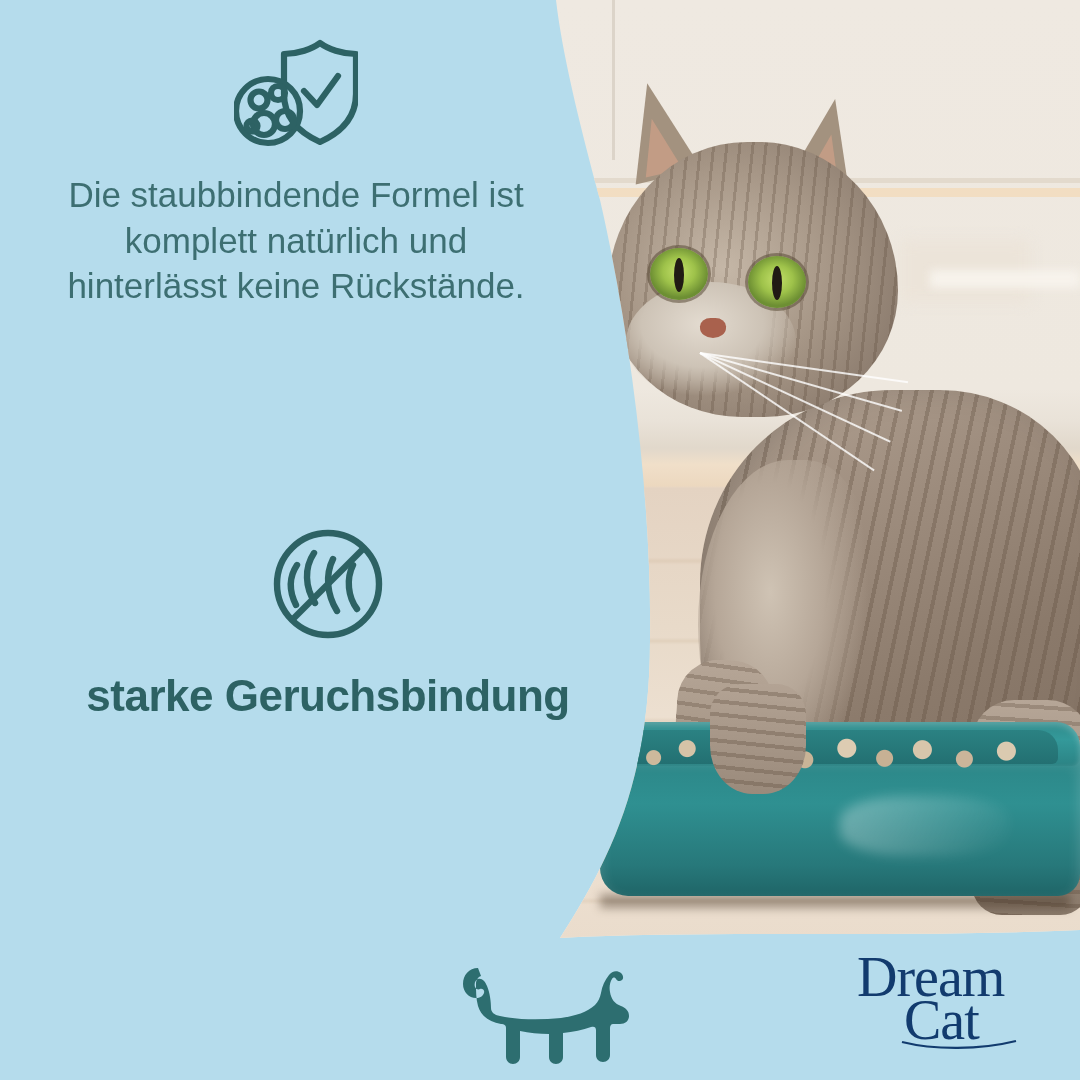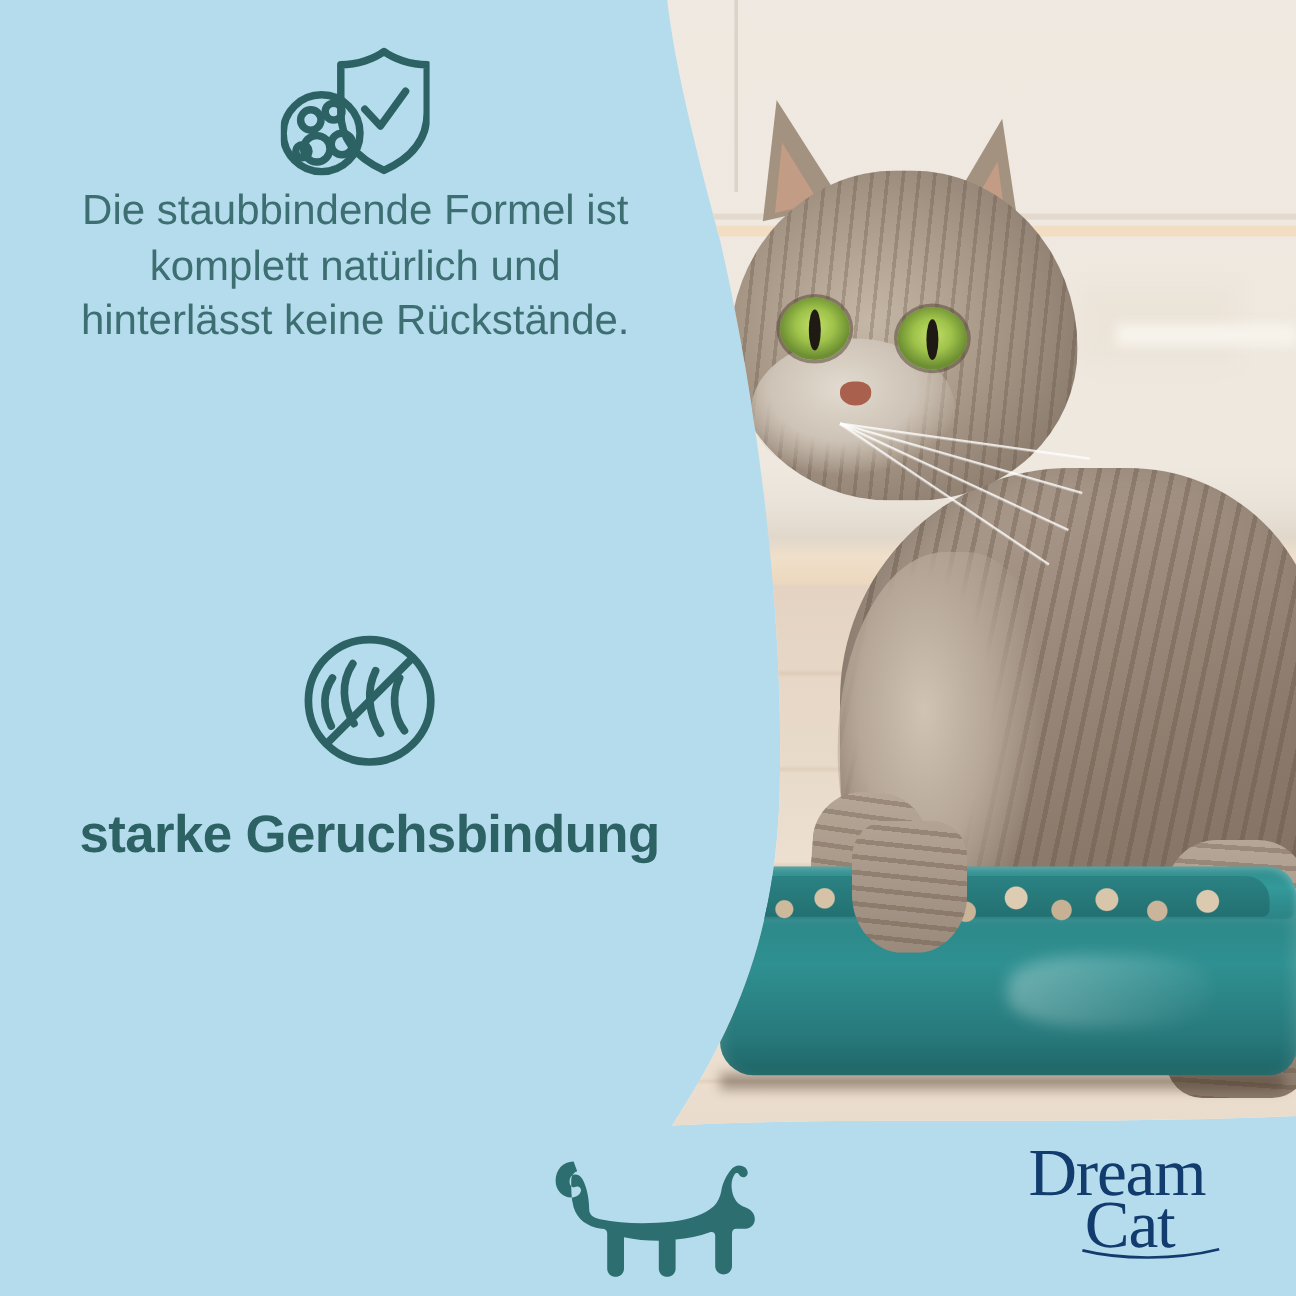--- a/index.html
+++ b/index.html
@@ -214,39 +214,39 @@
     z-index: 3;
     pointer-events: none;
   }
   .content > * { pointer-events: auto; }
 
   .feature {
     position: absolute;
     text-align: center;
   }
   .feature-1 { left: 0;   top: 38px;  width: 592px; }
-  .feature-2 { left: 0;   top: 525px; width: 616px; }
+  .feature-2 { left: 0;   top: 525px; width: 616px; padding-left: 20px; }
 
   .feature-icon {
     display: block;
     margin: 0 auto;
   }
 
   .feature-title {
     margin: 0;
     color: #2d6264;
     font-weight: bold;
     letter-spacing: -0.5px;
     line-height: 1.05;
   }
   .feature-1 .feature-title { font-size: 44px; margin-top: 36px; }
   .feature-2 .feature-title { font-size: 44px; margin-top: 30px; }
 
   .feature-body {
-    margin: 5px auto 0;
+    margin: 24px auto 0;
     color: #3d6f72;
     font-size: 35px;
     line-height: 1.30;
     font-weight: 400;
   }
   .feature-1 .feature-body { width: 470px; }
   .feature-2 .feature-body { width: 560px; }
 
   
   .cat-silhouette {

